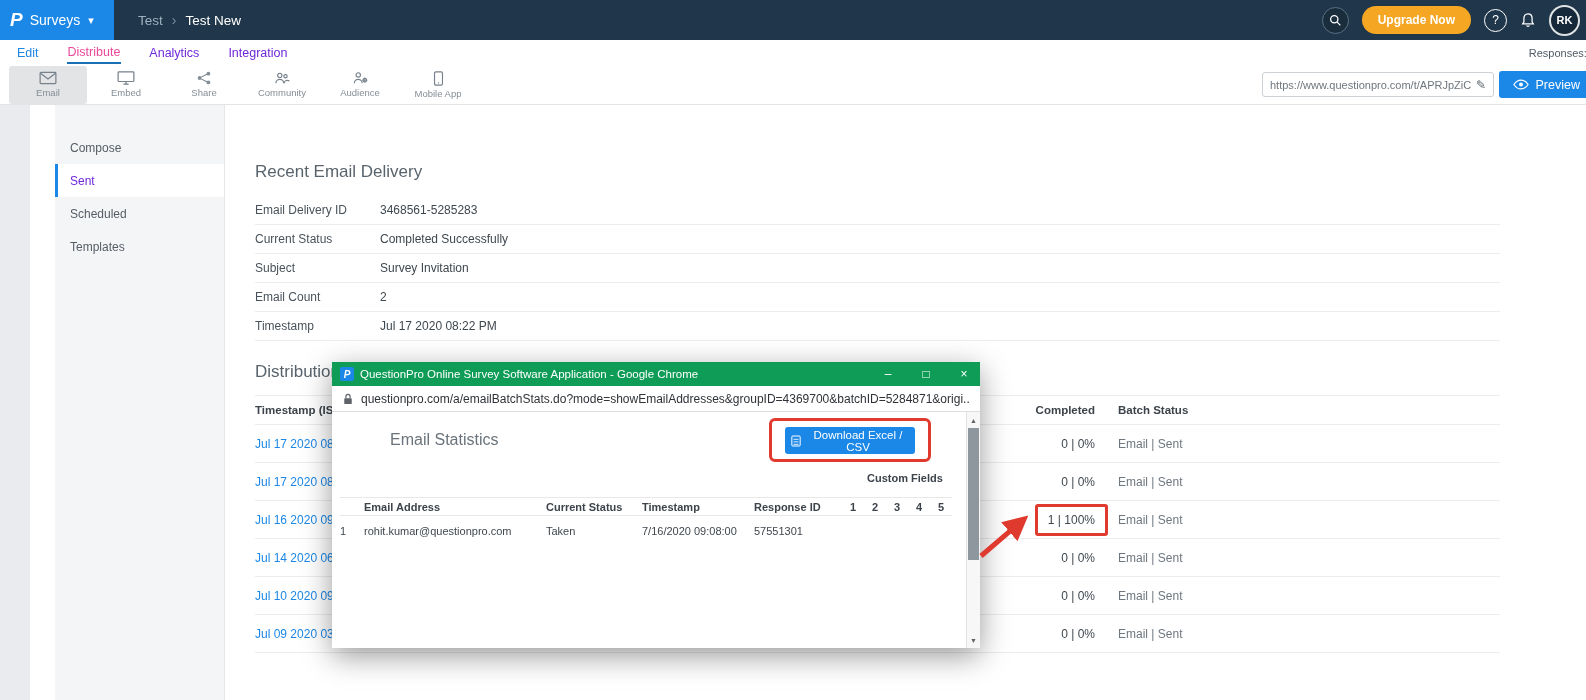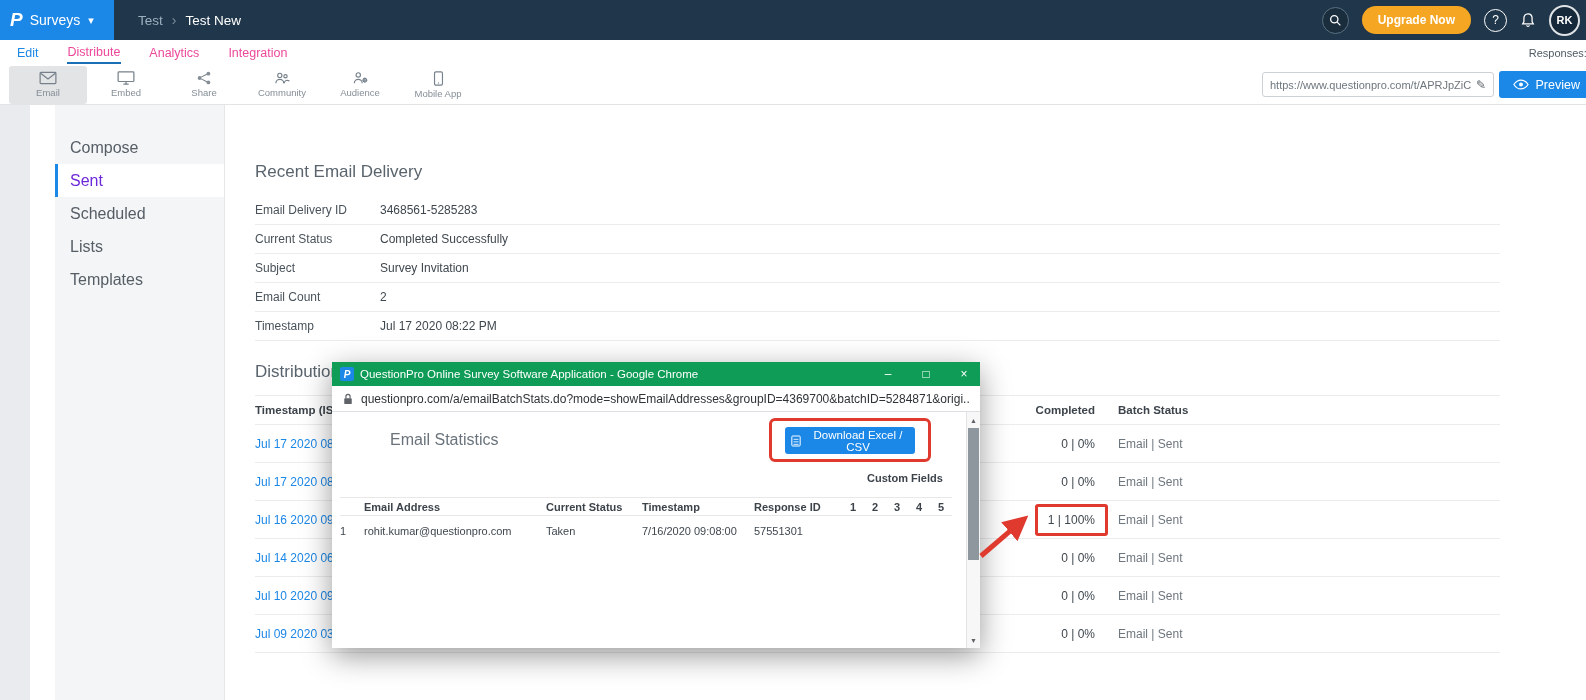--- a/index.html
+++ b/index.html
@@ -22,39 +22,39 @@
   .crumb-page { color:#fff; }
   .top-actions { margin-left:auto; display:flex; align-items:center; gap:13px; padding-right:6px; }
   .search-btn { width:27px; height:27px; border-radius:50%; background:#1a2d3d; border:1px solid #597182; display:flex; align-items:center; justify-content:center; cursor:pointer; }
   .upgrade-btn { background:#F5A623; color:#fff; font-size:12px; font-weight:bold; padding:7px 16px; border-radius:15px; border:none; cursor:pointer; font-family:inherit; }
   .help-btn { width:23px; height:23px; border-radius:50%; border:1.5px solid #fff; font-size:12px; display:flex; align-items:center; justify-content:center; cursor:pointer; }
   .bell-btn { cursor:pointer; display:flex; }
   .avatar { width:31px; height:31px; border-radius:50%; border:2px solid #dfe3e6; background:#16293a; font-size:11px; font-weight:bold; display:flex; align-items:center; justify-content:center; cursor:pointer; }
 
   
   .tabs-row { position:absolute; top:40px; left:0; right:0; height:25px; background:#fff; display:flex; align-items:center; padding-left:16px; z-index:4; }
-  .tab { font-size:12.5px; margin-right:27px; color:#ec4899; padding:4px 1px 3px; cursor:pointer; white-space:nowrap; }
+  .tab { font-size:12.5px; margin-right:27px; color:#6d28d9; padding:4px 1px 3px; cursor:pointer; white-space:nowrap; }
   .tab-edit { color:#1B87E6; }
   .tab-active { color:#ec4899; border-bottom:2px solid #1a6fb5; }
   .responses { margin-left:auto; margin-right:-10px; font-size:11px; color:#4e5a64; white-space:nowrap; }
 
   
   .toolbar { position:absolute; top:65px; left:0; right:0; height:40px; border-bottom:1px solid #e2e4e6; background:#fff; display:flex; align-items:center; padding-left:9px; z-index:4; }
   .channel { width:78px; height:38px; display:flex; flex-direction:column; align-items:center; justify-content:center; gap:2px; color:#858e96; font-size:9.5px; cursor:pointer; border-radius:3px; }
   .channel svg { stroke:#76818b; }
   .channel-selected { background:#e2e4e6; }
   .url-box { position:absolute; right:92px; top:7px; width:232px; height:25px; border:1px solid #ccd1d5; border-radius:3px; background:#fff; display:flex; align-items:center; padding:0 7px; gap:4px; }
   .url-text { flex:1; font-size:11px; color:#6e767d; white-space:nowrap; overflow:hidden; }
   .pencil-icon { font-size:12px; color:#565e65; cursor:pointer; }
   .preview-btn { position:absolute; right:-14px; top:6px; height:27px; background:#1B87E6; border:none; border-radius:3px; color:#fff; font-size:12.5px; font-family:inherit; display:flex; align-items:center; gap:7px; padding:0 20px 0 14px; cursor:pointer; }
 
   
   .gutter { position:absolute; top:105px; left:0; width:30px; bottom:0; background:#e9ebee; }
   .sidebar { position:absolute; top:105px; left:55px; width:170px; bottom:0; background:#f4f5f7; border-right:1px solid #e5e7e9; padding-top:26px; }
-  .side-item { height:33px; display:flex; align-items:center; padding-left:15px; font-size:16px; color:#555d65; cursor:pointer; }
+  .side-item { height:33px; display:flex; align-items:center; padding-left:15px; font-size:12px; color:#555d65; cursor:pointer; }
   .side-item-active { background:#fff; border-left:3px solid #1B87E6; padding-left:12px; color:#6d28d9; }
 
   .main { position:absolute; left:250px; top:105px; right:0; bottom:0; overflow:hidden; }
   .section-title { font-size:17px; font-weight:normal; color:#5a646d; margin:0; }
   .delivery-title { margin:57px 0 0 5px; }
 
   .delivery-table { margin:14px 86px 0 5px; }
   .d-row { display:flex; align-items:center; height:29px; border-bottom:1px solid #ececec; font-size:12px; }
   .d-label { width:125px; color:#49525a; }
   .d-value { color:#3f474e; }
@@ -231,23 +231,20 @@
 
 <aside class="sidebar">
   <div class="side-item">
       <span>Compose</span>
     </div>
   <div class="side-item side-item-active">
       <span>Sent</span>
     </div>
   <div class="side-item">
       <span>Scheduled</span>
-    </div>
-  <div class="side-item">
-      <span>Lists</span>
     </div>
   <div class="side-item">
       <span>Templates</span>
     </div>
 </aside>
 
 <main class="main">
   <h2 class="section-title delivery-title">Recent Email Delivery</h2>
 
   <div class="delivery-table">

